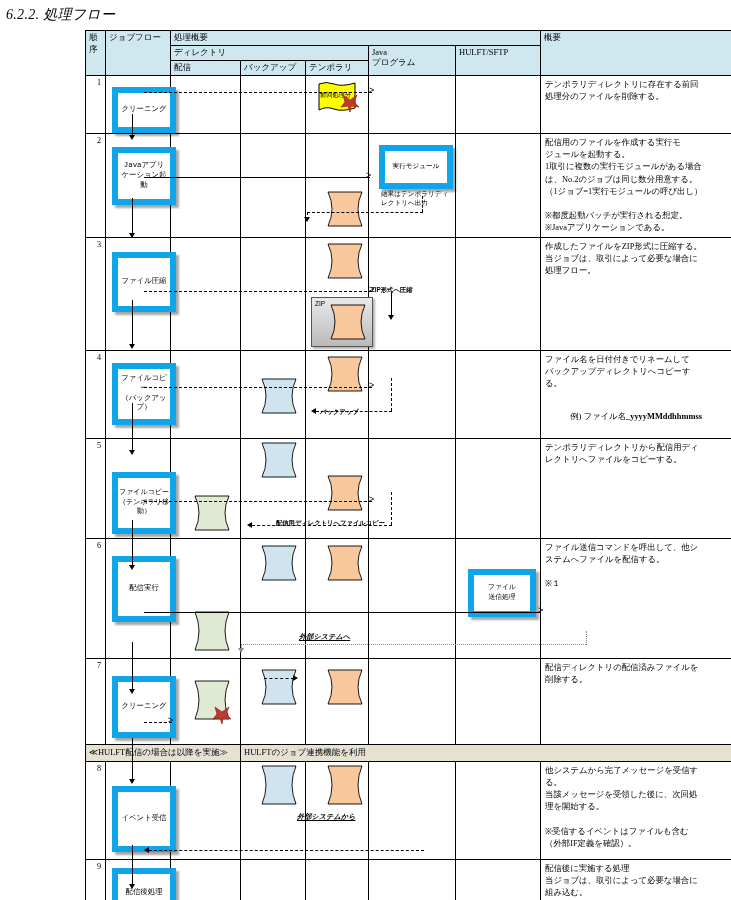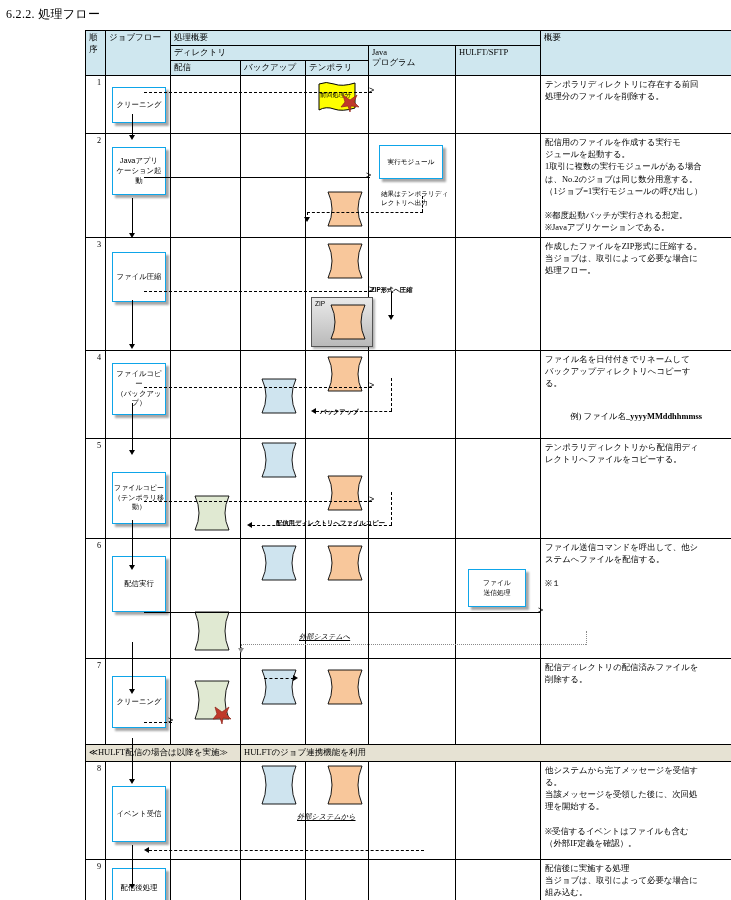--- a/index.html
+++ b/index.html
@@ -1,52 +1,52 @@
 <!DOCTYPE html>
 <html><head>
 <meta charset="utf-8">
 <style>
   html,body{margin:0;padding:0;background:#ffffff;}
   body{width:731px;height:900px;font-family:"Liberation Serif",serif;color:#000;}
   .page{position:relative;width:731px;height:900px;overflow:hidden;}
 
-  .hdr-num{position:absolute;left:6px;top:6px;font-size:12px;font-family:"Liberation Serif",serif;letter-spacing:.3px;}
+  .hdr-num{position:absolute;left:6px;top:6px;font-size:14px;font-family:"Liberation Serif",serif;letter-spacing:.3px;font-style:italic;}
   .hdr-sub{position:absolute;left:62px;top:19px;font-size:9px;font-family:"Liberation Serif",serif;}
 
   table.flow{position:absolute;left:85px;top:30px;border-collapse:collapse;width:646px;table-layout:fixed;}
   table.flow td,table.flow th{border:1px solid #000;padding:0;vertical-align:top;font-weight:normal;}
   .th-blue{background:#cfe7ef;font-size:8.5px;padding:1px 2px 1px 3px !important;text-align:left;font-family:"Liberation Serif",serif;}
 
   .summary{font-size:8.4px;line-height:1.45;padding:3px 3px 2px 4px !important;font-family:"Liberation Serif",serif;}
   .summary div{white-space:pre-wrap;}
   .summary .b{font-weight:bold;}
   .rownum{font-size:8.2px;text-align:right;padding:2px 4px 0 0 !important;font-family:"Liberation Serif",serif;}
 
   .sep td{background:#e6e2d3;font-size:8.5px;padding:2px 3px !important;font-family:"Liberation Serif",serif;}
 
   
   .canvas{position:relative;}
 
   
-  .pbox{position:absolute;border:1px solid #0ea5e9;background:#fff;box-shadow:3px 3px 2px rgba(0,0,0,.35);
+  .pbox{position:absolute;border:6px solid #0ea5e9;background:#fff;box-shadow:3px 3px 2px rgba(0,0,0,.35);
         display:flex;align-items:center;justify-content:center;text-align:center;
-        font-size:7.4px;line-height:1.35;font-family:Liberation Sans, sans-serif;}
+        font-size:7.4px;line-height:1.35;font-family:Liberation Mono, monospace;}
   .pbox.small{font-size:7px;}
 
   
   .cyl{position:absolute;}
   .cyl svg{display:block;}
 
   .zipbox{position:absolute;border:1px solid #555;
           background:linear-gradient(180deg,#e9e9e9 0%,#d2d2d2 50%,#b9b9b9 100%);
           box-shadow:2px 2px 2px rgba(0,0,0,.3);}
   .ziplabel{position:absolute;font-size:6.5px;font-family:"Liberation Sans",sans-serif;}
 
   .lbl{position:absolute;font-size:6.6px;font-family:"Liberation Sans",sans-serif;line-height:1.3;white-space:nowrap;}
-  .lbl.bold{font-weight:normal;font-style:italic;text-decoration:underline;font-size:7.2px;}
+  .lbl.bold{font-weight:bold;font-style:italic;text-decoration:underline;font-size:7.2px;}
 
   .hline{position:absolute;height:0;border-top:1px solid #000;}
   .hdash{position:absolute;height:0;border-top:1px dashed #000;}
   .hdash-g{position:absolute;height:0;border-top:1px dotted #8a8a8a;}
   .vline{position:absolute;width:0;border-left:1px solid #000;}
   .vdash{position:absolute;width:0;border-left:1px dashed #000;}
 
   .arrowR{position:absolute;width:0;height:0;border-top:3px solid transparent;border-bottom:3px solid transparent;border-left:5px solid #000;}
   .arrowL{position:absolute;width:0;height:0;border-top:3px solid transparent;border-bottom:3px solid transparent;border-right:5px solid #000;}
   .arrowD{position:absolute;width:0;height:0;border-left:3px solid transparent;border-right:3px solid transparent;border-top:5px solid #000;}

